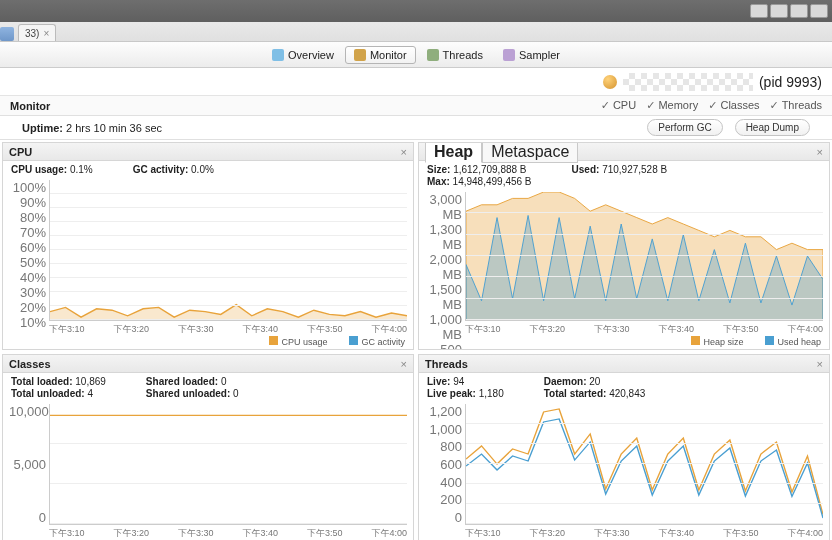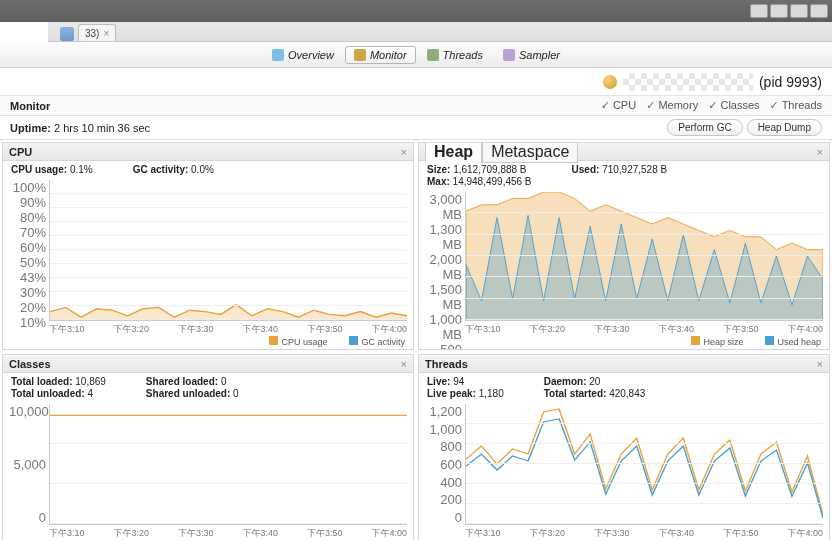--- a/index.html
+++ b/index.html
@@ -26,22 +26,21 @@
   background: #d9d9d9;
   border: 1px solid #999;
   border-radius: 2px;
 }
 .tab-shelf {
   height: 20px;
   background: linear-gradient(#e9e9e9,#e0e0e0);
   border-bottom: 1px solid #c8c8c8;
   display: flex;
   align-items: flex-end;
-  padding-left: 12px;
-  margin-left: 48px;
+  padding-left: 0;
 }
 .app-icon {
   width: 14px; height: 14px; margin-right: 4px;
   background: linear-gradient(#8fb4e0,#6f97c9);
   border-radius: 2px;
 }
 .small-tab {
   height: 17px;
   background: #f5f5f5;
   border: 1px solid #bbb;
@@ -60,21 +59,20 @@
   align-items: center;
   justify-content: center;
   gap: 2px;
 }
 .tool-btn {
   display: flex; align-items: center; gap: 4px;
   padding: 2px 8px;
   border: 1px solid transparent;
   border-radius: 3px;
   font-size: 11px;
-  font-style: italic;
 }
 .tool-btn.active {
   background: linear-gradient(#fff,#f2f2f2);
   border: 1px solid #b5b5b5;
 }
 .tool-icon { width:12px; height:12px; border-radius:2px; }
 .ico-overview { background:#7fbfe6; }
 .ico-monitor { background:#d1a34a; }
 .ico-threads { background:#8fae7d; }
 .ico-sampler { background:#bba1d4; }
@@ -96,24 +94,24 @@
   display:flex; align-items:center; justify-content:space-between;
   padding: 0 10px;
   border-bottom: 1px solid #e0e0e0;
   background:#fafafa;
 }
 .checks { display:flex; gap:10px; color:#555; }
 .checks span::before { content:"✓ "; color:#666; }
 .uptime-row {
   height: 24px;
   display:flex; align-items:center; justify-content:space-between;
-  padding: 0 10px;
+  padding: 0 22px;
   border-bottom: 1px solid #e0e0e0;
 }
-.btns { display:flex; gap:4px; }
+.btns { display:flex; gap:12px; }
 .pill-btn {
   border:1px solid #c4c4c4; background:linear-gradient(#fff,#f1f1f1);
   border-radius:10px; padding:2px 10px; font-size:10px; color:#333;
 }
 .grid {
   display:grid;
   grid-template-columns: 1fr 1fr;
   grid-template-rows: 212px 204px;
   gap:0;
   height: calc(540px - 22px - 20px - 26px - 28px - 20px - 24px);
@@ -260,21 +258,21 @@
       <div><b>GC activity:</b> <span>0.0%</span></div>
     </div>
     <div class="chart">
       <div class="ylabels">
           <span>100%</span>
           <span>90%</span>
           <span>80%</span>
           <span>70%</span>
           <span>60%</span>
           <span>50%</span>
-          <span>43%</span>
+          <span>40%</span>
           <span>30%</span>
           <span>20%</span>
           <span>10%</span>
         </div>
       <div class="plot">
           <div class="gridlines"></div>
         <svg viewBox="0 0 360 140" preserveAspectRatio="none">
             <path d="M0,131.6 L15.652173913043478,127.4 L31.304347826086957,137.2 L46.95652173913043,128.8 L62.608695652173914,130.2 L78.26086956521739,135.8 L93.91304347826086,128.8 L109.56521739130436,127.4 L125.21739130434783,137.2 L140.8695652173913,130.2 L156.52173913043478,131.6 L172.17391304347828,134.4 L187.82608695652172,124.6 L203.4782608695652,135.8 L219.13043478260872,128.8 L234.7826086956522,131.6 L250.43478260869566,137.2 L266.0869565217391,130.2 L281.7391304347826,134.4 L297.39130434782606,135.8 L313.04347826086956,131.6 L328.695652173913,137.2 L344.34782608695656,133 L360,135.8 L360,140 L0,140 Z" fill="#e8a33b" fill-opacity="0.25" stroke="none"></path>
             <path d="M0,131.6 L15.652173913043478,127.4 L31.304347826086957,137.2 L46.95652173913043,128.8 L62.608695652173914,130.2 L78.26086956521739,135.8 L93.91304347826086,128.8 L109.56521739130436,127.4 L125.21739130434783,137.2 L140.8695652173913,130.2 L156.52173913043478,131.6 L172.17391304347828,134.4 L187.82608695652172,124.6 L203.4782608695652,135.8 L219.13043478260872,128.8 L234.7826086956522,131.6 L250.43478260869566,137.2 L266.0869565217391,130.2 L281.7391304347826,134.4 L297.39130434782606,135.8 L313.04347826086956,131.6 L328.695652173913,137.2 L344.34782608695656,133 L360,135.8" fill="none" stroke="#e8a33b" stroke-width="1.4"></path>
             <path d="M0,140 L15.652173913043478,140 L31.304347826086957,140 L46.95652173913043,140 L62.608695652173914,140 L78.26086956521739,140 L93.91304347826086,140 L109.56521739130436,140 L125.21739130434783,140 L140.8695652173913,140 L156.52173913043478,140 L172.17391304347828,140 L187.82608695652172,140 L203.4782608695652,140 L219.13043478260872,140 L234.7826086956522,140 L250.43478260869566,140 L266.0869565217391,140 L281.7391304347826,140 L297.39130434782606,140 L313.04347826086956,140 L328.695652173913,140 L344.34782608695656,140 L360,140" fill="none" stroke="#4a9fd1" stroke-width="1.4"></path>

